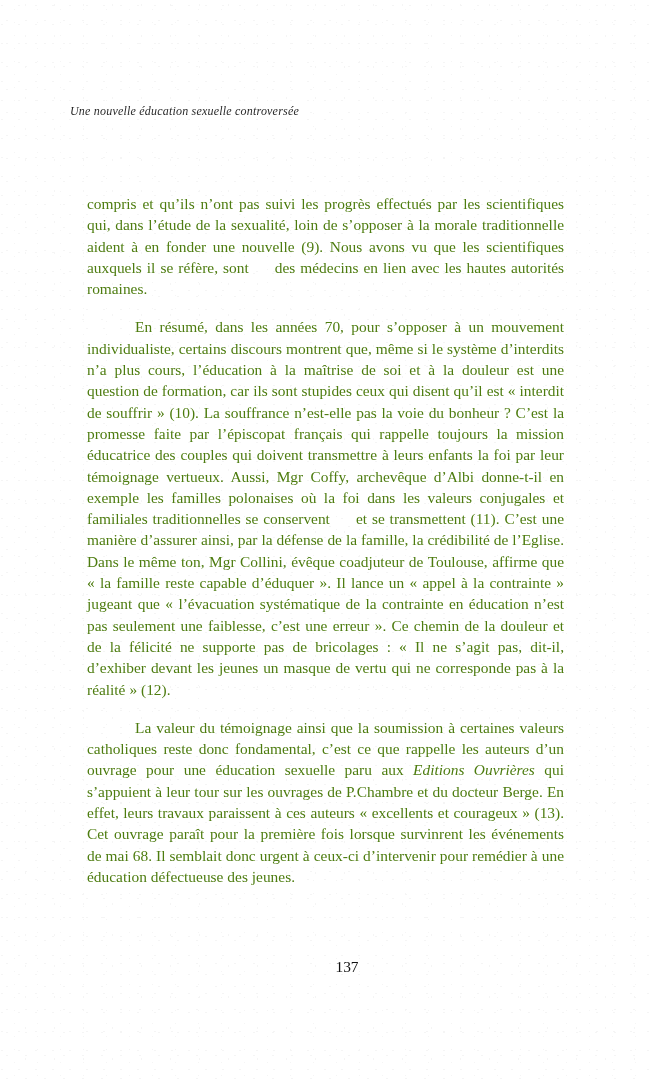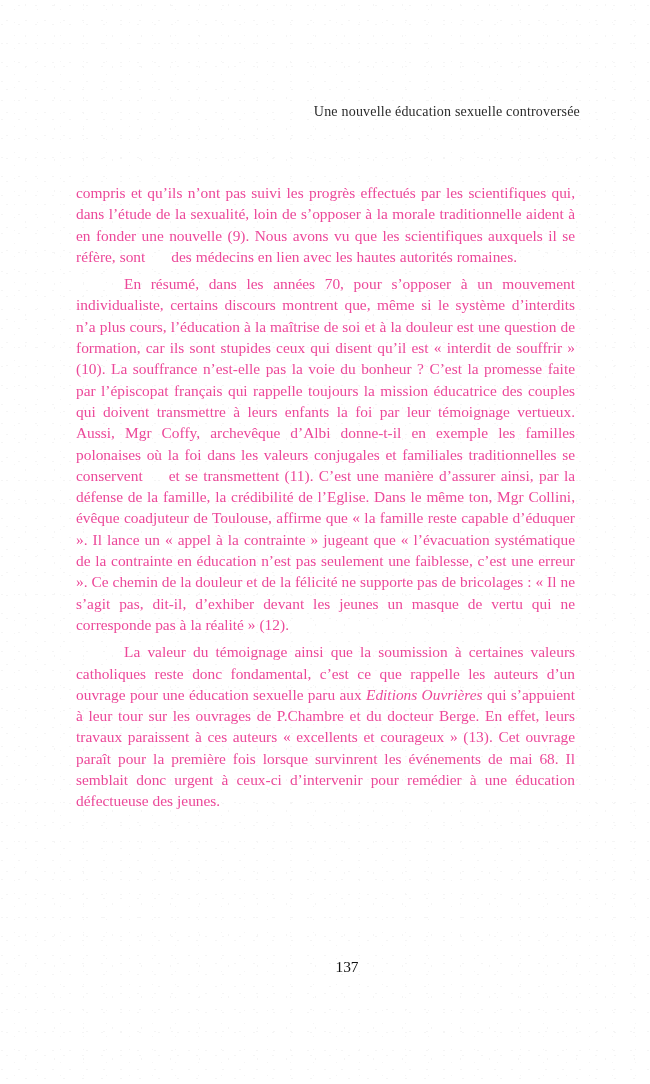--- a/index.html
+++ b/index.html
@@ -21,42 +21,43 @@
     inset: 0;
     background: #ffffff;
   }
 
   
   .running-head {
     position: absolute;
     top: 104px;
     left: 70px;
     width: 510px;
-    text-align: right;
-    font-size: 14px;
+    text-align: left;
+    font-style: italic;
+    font-size: 12px;
     letter-spacing: 0.2px;
     color: #2a2a2a;
     white-space: nowrap;
   }
 
   
   .textblock {
     position: absolute;
     top: 176px;
     left: 70px;
     width: 511px;
   }
 
   .para {
-    margin: 6px;
+    margin: 17px;
     text-align: justify;
     text-align-last: left;
     font-size: 15.4px;
     line-height: 21.3px;
-    color: #ec4899;
+    color: #4d7c0f;
     -webkit-hyphens: none;
     hyphens: none;
     word-spacing: 0.1px;
   }
 
   .para + .para {
     margin-top: 0;
   }
 
   .para.indent {

